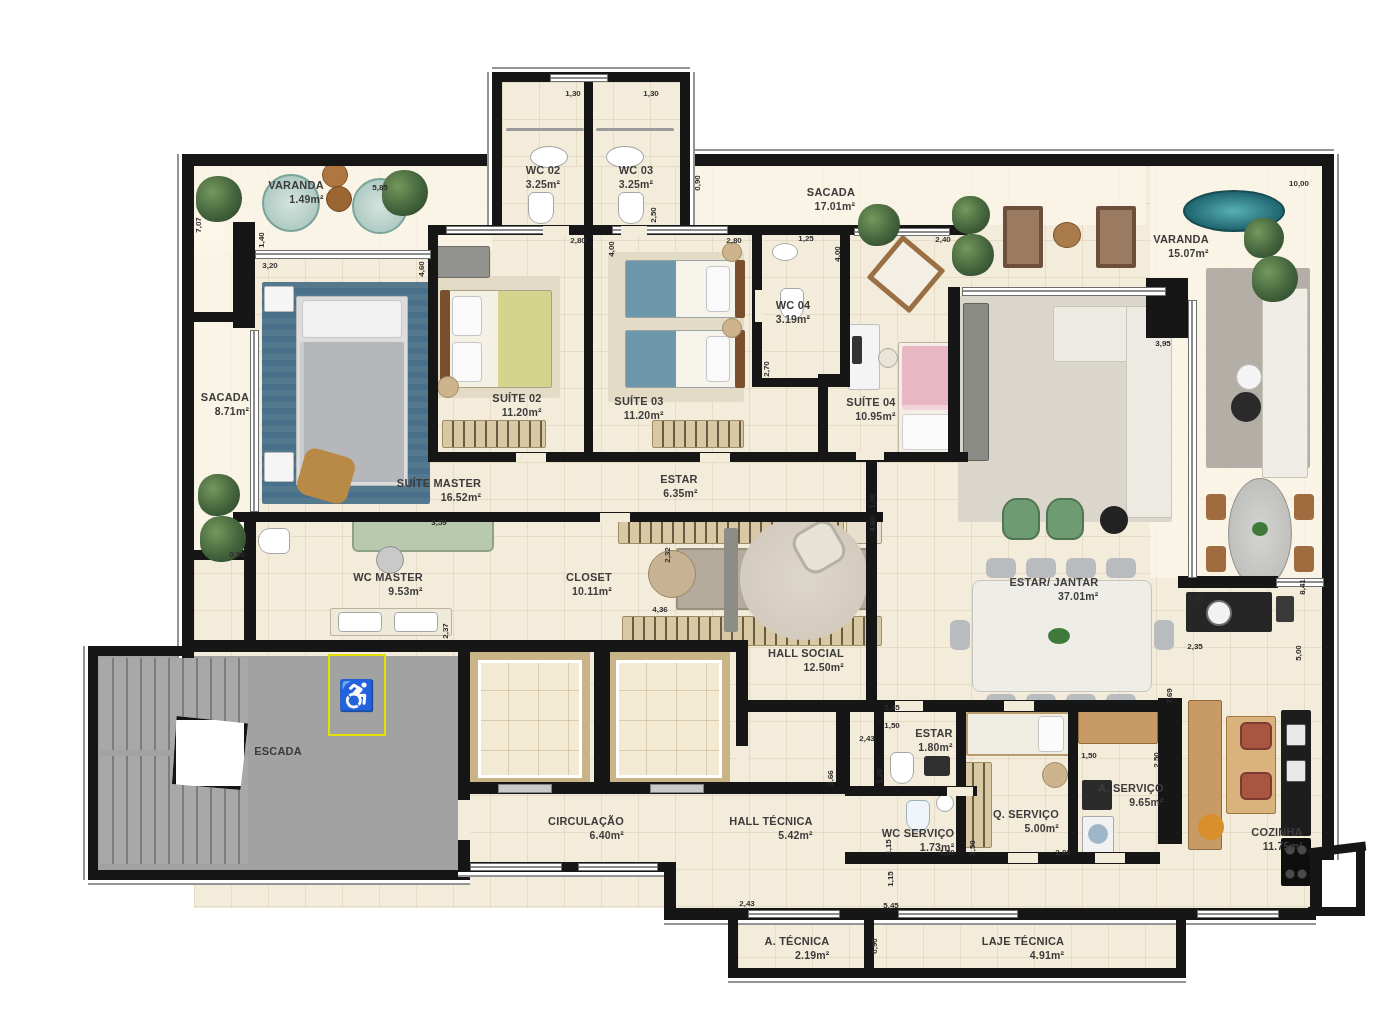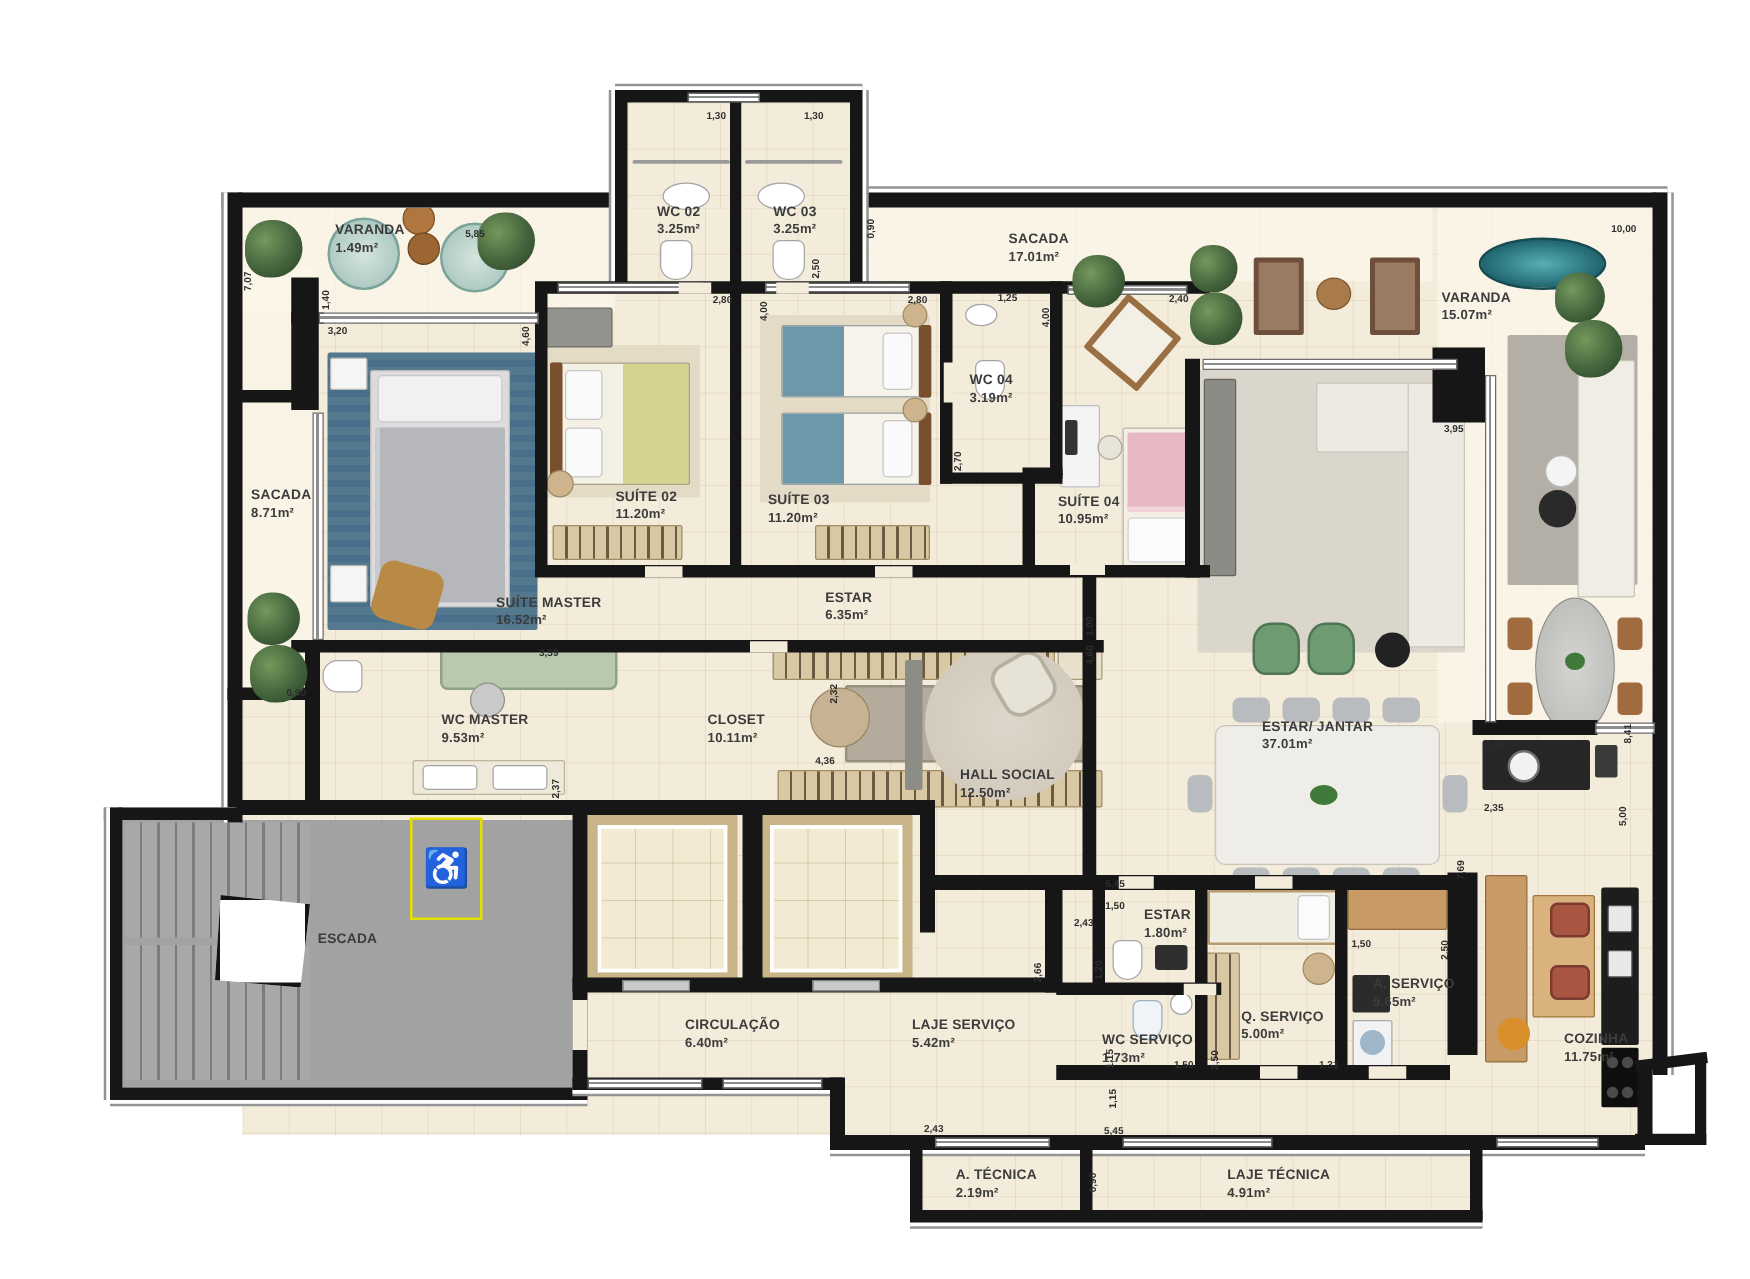--- a/index.html
+++ b/index.html
@@ -11,21 +11,21 @@
   .st{box-shadow:0 -3px 0 #fff,0 -5px 0 #949494}
   .sb{box-shadow:0 3px 0 #fff,0 5px 0 #949494}
   .sl{box-shadow:-3px 0 0 #fff,-5px 0 0 #949494}
   .sr{box-shadow:3px 0 0 #fff,5px 0 0 #949494}
   .winh{background:linear-gradient(#fff 30%,#8d8d8d 30%,#8d8d8d 60%,#fff 60%);border:1px solid #6e6e6e;z-index:11}
   .winv{background:linear-gradient(90deg,#fff 30%,#8d8d8d 30%,#8d8d8d 60%,#fff 60%);border:1px solid #6e6e6e;z-index:11}
   .gap{background:#f4ecdb;z-index:12}
   .sill{background:#c9c9c9;border:1px solid #828282;z-index:12}
   .f{z-index:5;border-radius:2px}
   .pl{z-index:13;border-radius:48% 52% 55% 45%;background:radial-gradient(circle at 35% 35%,#74985c,#40603a 60%,#2a4126)}
-  .rl{position:absolute;transform:translate(-50%,-50%);text-align:left;color:#3c3c3c;font-weight:bold;font-size:11px;line-height:1.25;letter-spacing:.2px;white-space:nowrap;z-index:30}
+  .rl{position:absolute;transform:translate(-50%,-50%);text-align:right;color:#3c3c3c;font-weight:bold;font-size:11px;line-height:1.25;letter-spacing:.2px;white-space:nowrap;z-index:30}
   .rl i{display:block;font-style:normal;font-size:10.5px}
   .dm{position:absolute;transform:translate(-50%,-50%);font-size:8px;font-weight:bold;color:#2e2e2e;white-space:nowrap;z-index:30}
   .dmv{transform:translate(-50%,-50%) rotate(-90deg)}
   .elev{background:#f2ead2;border:8px solid #c9b488;box-shadow:inset 0 0 0 3px #fff;z-index:4;background-image:linear-gradient(rgba(170,150,100,.35) 1px,transparent 1px),linear-gradient(90deg,rgba(170,150,100,.35) 1px,transparent 1px);background-size:30px 30px}
   .void{background:#fff;border:4px solid #141414;clip-path:polygon(6% 0,100% 10%,90% 100%,0 92%);z-index:6}
   .acc{border:2px solid #e6e000;color:#e6e000;font-size:30px;display:flex;align-items:center;justify-content:center;z-index:13;background:transparent}
   .steps{background:repeating-linear-gradient(90deg,#a8a8a8 0 12px,#7c7c7c 12px 14px);z-index:5}
   .land{background:#a2a2a2;z-index:4}
   .tick{background-image:repeating-linear-gradient(90deg,transparent 0 9px,#6b5b43 9px 11px);background-color:#d9c8a4;border:1px solid #a08b62}
 </style>
@@ -285,30 +285,30 @@
   <div class="rl" style="left:831px;top:199px"><b>SACADA</b><i>17.01m²</i></div>
   <div class="rl" style="left:1181px;top:246px"><b>VARANDA</b><i>15.07m²</i></div>
   <div class="rl" style="left:517px;top:405px"><b>SUÍTE 02</b><i>11.20m²</i></div>
   <div class="rl" style="left:639px;top:408px"><b>SUÍTE 03</b><i>11.20m²</i></div>
   <div class="rl" style="left:793px;top:312px"><b>WC 04</b><i>3.19m²</i></div>
   <div class="rl" style="left:871px;top:409px"><b>SUÍTE 04</b><i>10.95m²</i></div>
   <div class="rl" style="left:439px;top:490px"><b>SUÍTE MASTER</b><i>16.52m²</i></div>
   <div class="rl" style="left:679px;top:486px"><b>ESTAR</b><i>6.35m²</i></div>
   <div class="rl" style="left:388px;top:584px"><b>WC MASTER</b><i>9.53m²</i></div>
   <div class="rl" style="left:589px;top:584px"><b>CLOSET</b><i>10.11m²</i></div>
-  <div class="rl" style="left:806px;top:628px"><b>HALL SOCIAL</b><i>12.50m²</i></div>
+  <div class="rl" style="left:806px;top:660px"><b>HALL SOCIAL</b><i>12.50m²</i></div>
   <div class="rl" style="left:1054px;top:589px"><b>ESTAR/ JANTAR</b><i>37.01m²</i></div>
   <div class="rl" style="left:934px;top:740px"><b>ESTAR</b><i>1.80m²</i></div>
   <div class="rl" style="left:918px;top:840px"><b>WC SERVIÇO</b><i>1.73m²</i></div>
   <div class="rl" style="left:1026px;top:821px"><b>Q. SERVIÇO</b><i>5.00m²</i></div>
   <div class="rl" style="left:1131px;top:795px"><b>A. SERVIÇO</b><i>9.65m²</i></div>
   <div class="rl" style="left:1277px;top:839px"><b>COZINHA</b><i>11.75m²</i></div>
   <div class="rl" style="left:278px;top:752px"><b>ESCADA</b><i></i></div>
   <div class="rl" style="left:586px;top:828px"><b>CIRCULAÇÃO</b><i>6.40m²</i></div>
-  <div class="rl" style="left:771px;top:828px"><b>LAJE SERVIÇO</b><i>5.42m²</i></div>
+  <div class="rl" style="left:771px;top:828px"><b>HALL TÉCNICA</b><i>5.42m²</i></div>
   <div class="rl" style="left:797px;top:948px"><b>A. TÉCNICA</b><i>2.19m²</i></div>
   <div class="rl" style="left:1023px;top:948px"><b>LAJE TÉCNICA</b><i>4.91m²</i></div>
 
   <span class="dm dmv" style="left:198px;top:225px">7,07</span>
   <span class="dm" style="left:380px;top:187px">5,85</span>
   <span class="dm" style="left:573px;top:93px">1,30</span>
   <span class="dm" style="left:651px;top:93px">1,30</span>
   <span class="dm dmv" style="left:697px;top:183px">0,90</span>
   <span class="dm dmv" style="left:653px;top:215px">2,50</span>
   <span class="dm" style="left:578px;top:240px">2,80</span>
@@ -337,20 +337,20 @@
   <span class="dm dmv" style="left:766px;top:369px">2,70</span>
   <span class="dm" style="left:892px;top:707px">5,45</span>
   <span class="dm" style="left:892px;top:725px">1,50</span>
   <span class="dm" style="left:867px;top:738px">2,43</span>
   <span class="dm dmv" style="left:879px;top:776px">1,20</span>
   <span class="dm dmv" style="left:830px;top:778px">2,66</span>
   <span class="dm dmv" style="left:888px;top:847px">1,15</span>
   <span class="dm dmv" style="left:890px;top:879px">1,15</span>
   <span class="dm" style="left:947px;top:852px">1,50</span>
   <span class="dm dmv" style="left:972px;top:848px">2,50</span>
-  <span class="dm" style="left:1063px;top:852px">1,31</span>
+  <span class="dm" style="left:1063px;top:852px">2,00</span>
   <span class="dm" style="left:1089px;top:755px">1,50</span>
   <span class="dm dmv" style="left:1156px;top:760px">2,50</span>
   <span class="dm" style="left:747px;top:903px">2,43</span>
   <span class="dm" style="left:891px;top:905px">5,45</span>
   <span class="dm dmv" style="left:874px;top:946px">0,90</span>
 
 </div>
 
 </body></html>

